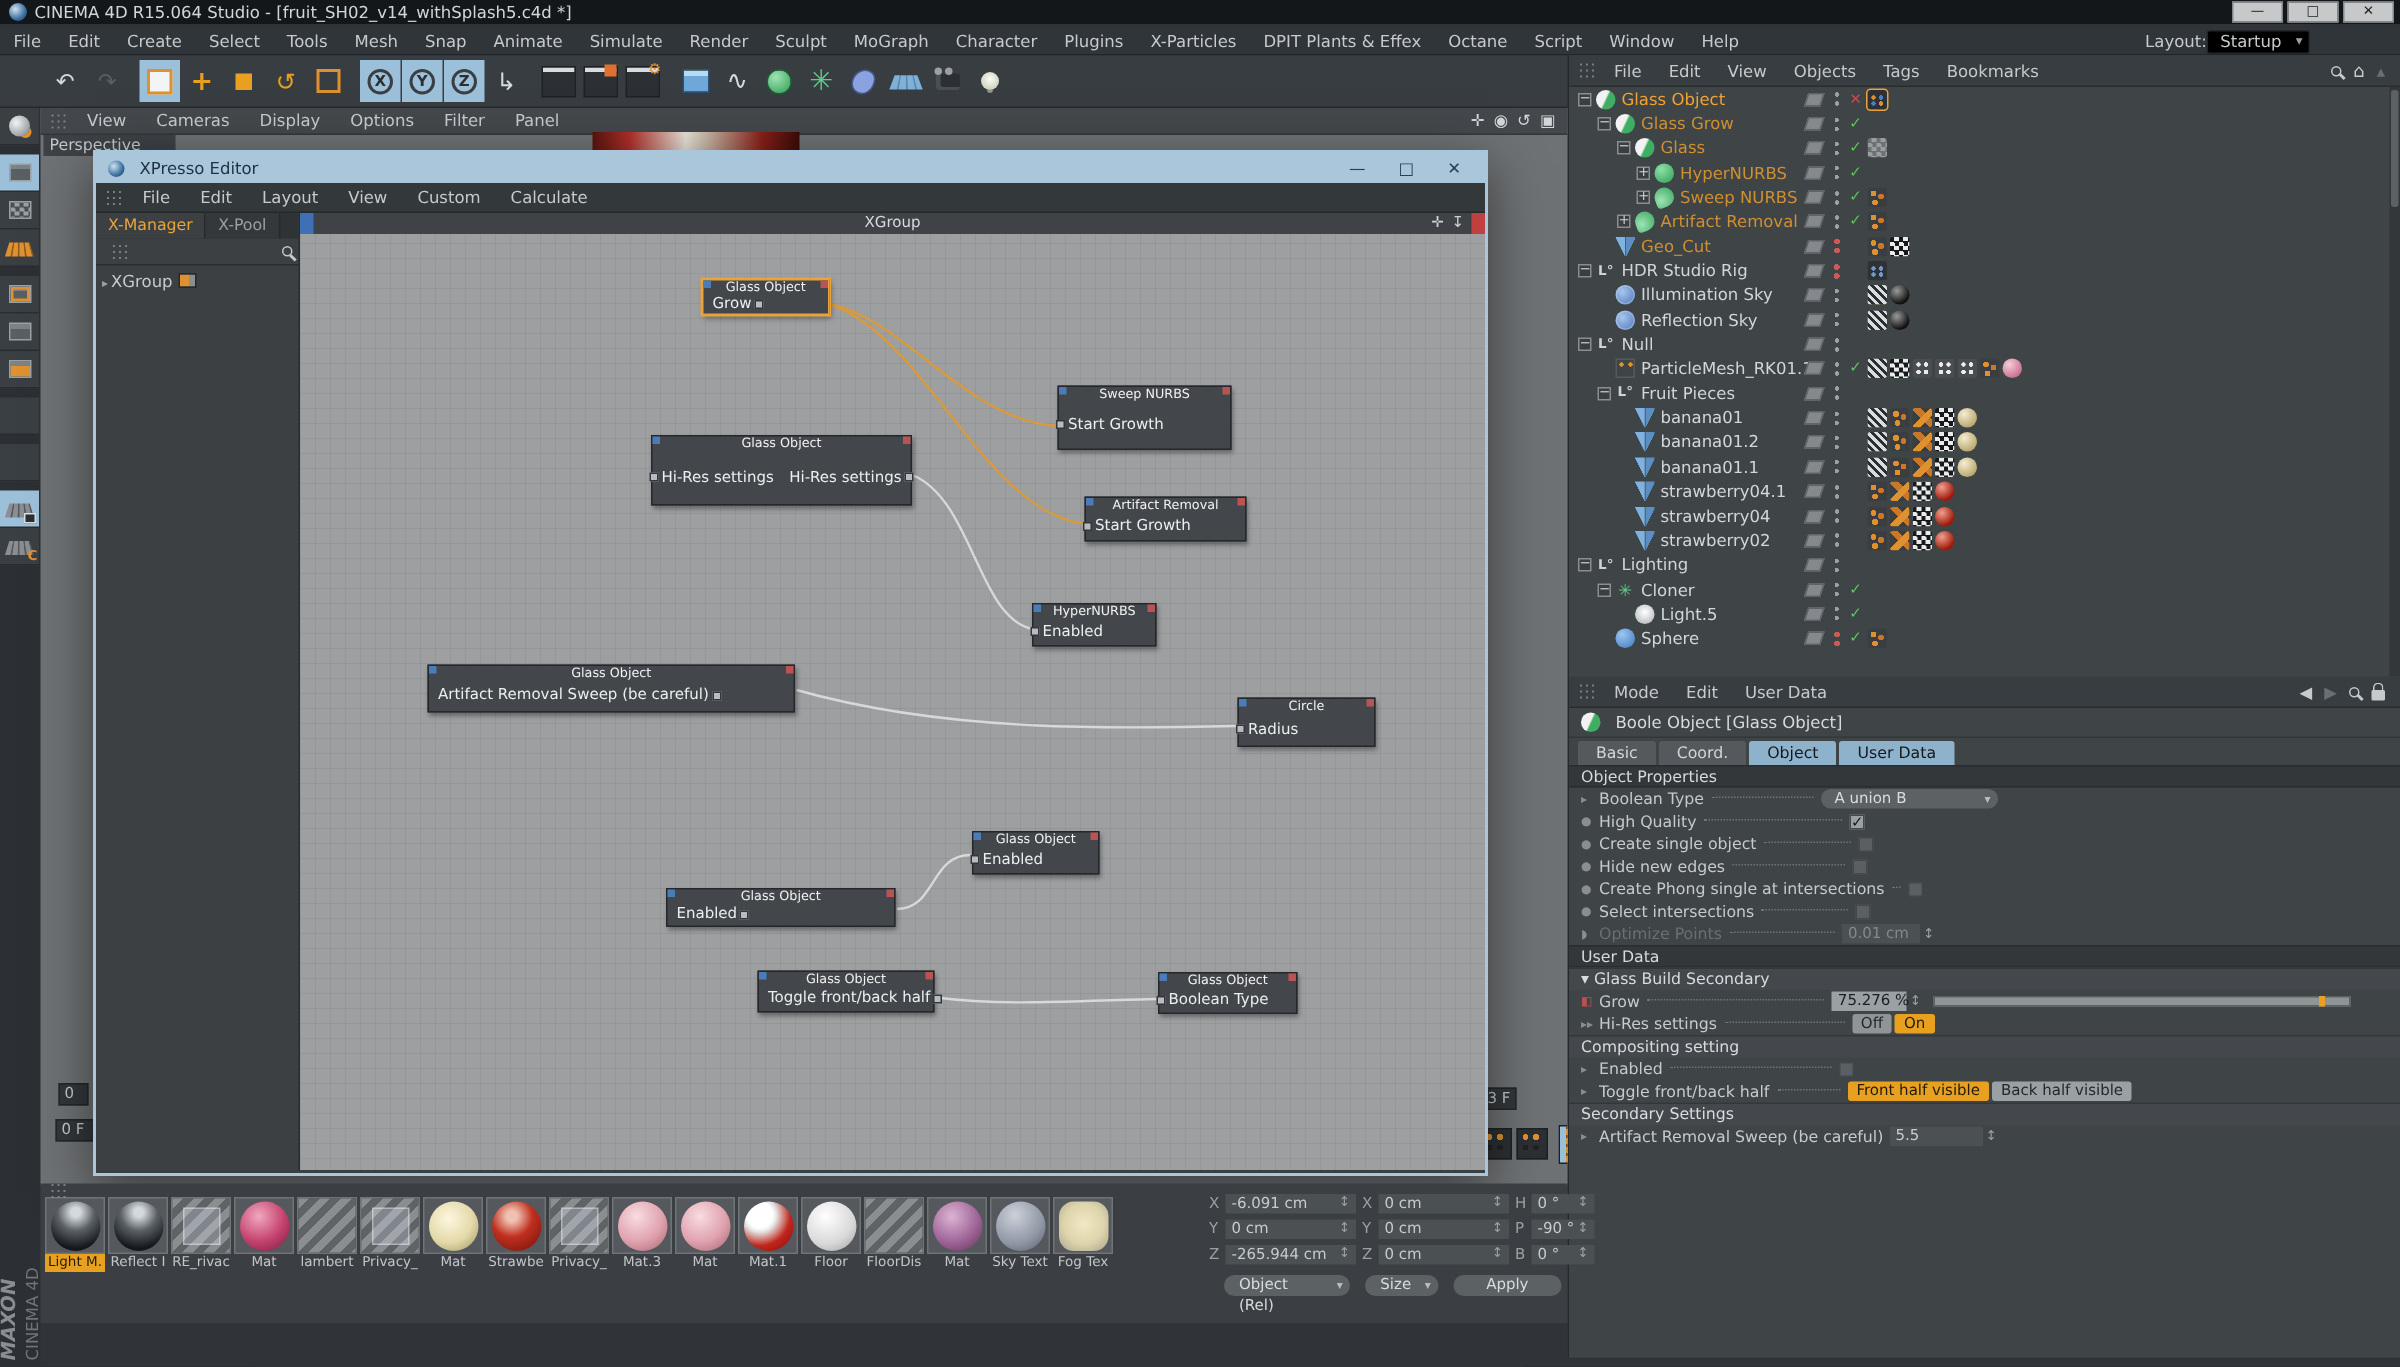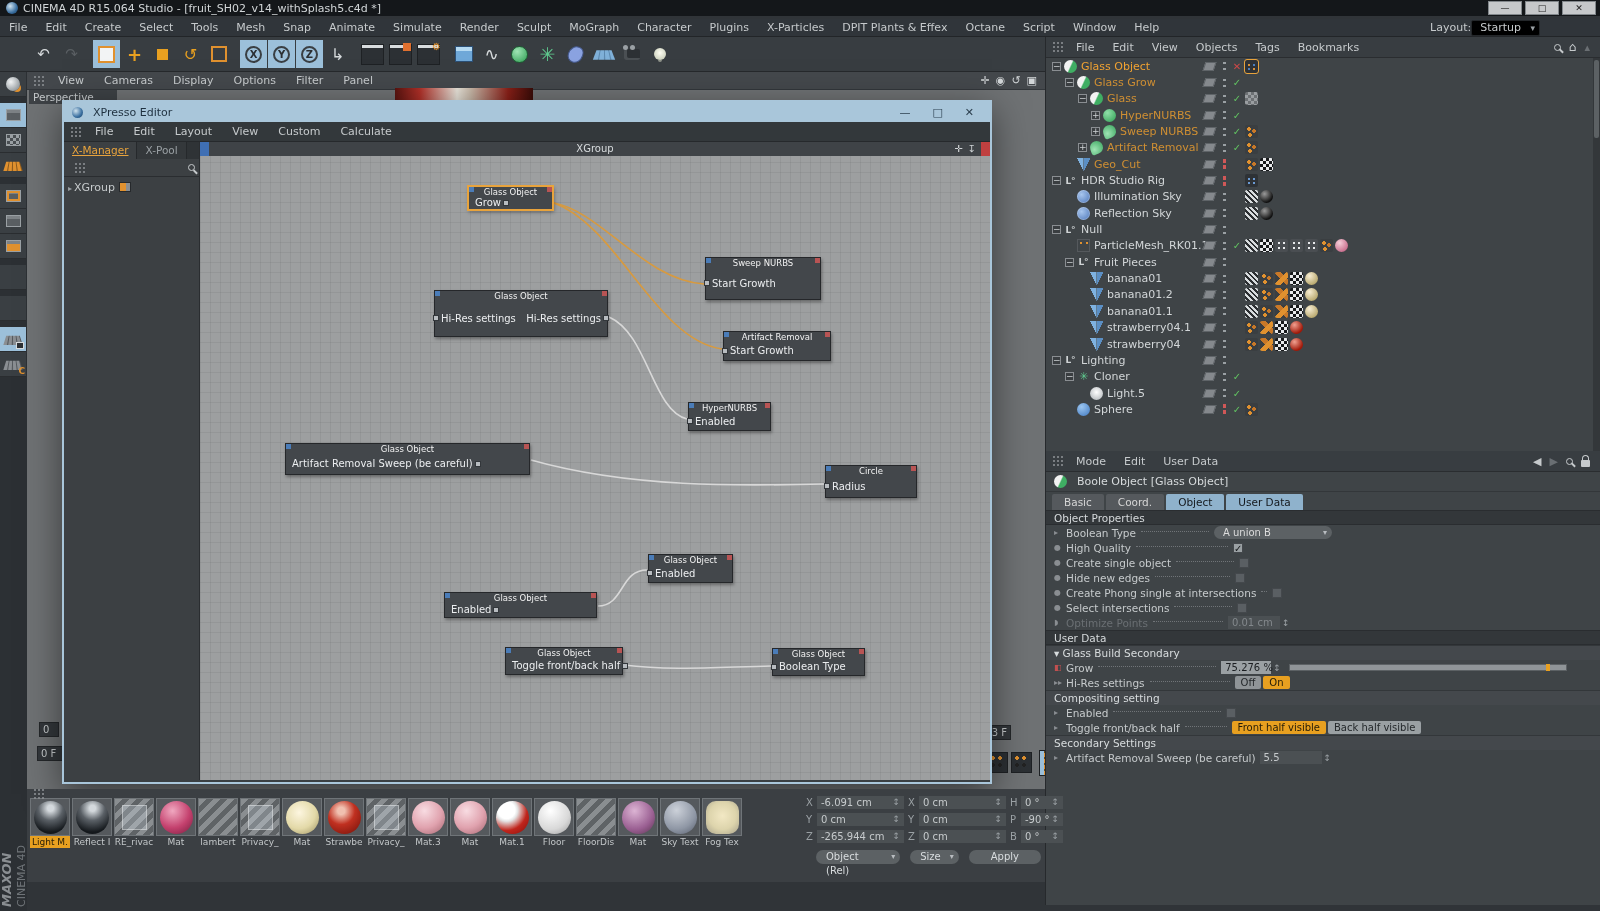--- a/index.html
+++ b/index.html
@@ -85,21 +85,21 @@
   .xwin{left:62px;top:100px;width:930px;height:684px;background:#3a3f42;border:2px solid #a9c6da;box-shadow:0 10px 34px rgba(0,0,0,.5);}
   .xw-title{height:20px;background:#a9c6da;display:flex;align-items:center;color:#1f3140;padding:0 6px;}
   .xw-title .c4dlogo{width:11px;height:11px;}
   .xw-btns{margin-left:auto;display:flex;gap:22px;padding-right:10px;color:#2b3e4d;font-size:11px;}
   .xw-menu{height:20px;background:#33383b;display:flex;align-items:center;border-bottom:1px solid #26292c;}
   .xw-menu .mi{padding:0 10px;line-height:20px;}
   .xw-body{display:flex;height:638px;}
   .xw-side{width:136px;background:#3c4043;border-right:1px solid #2a2d30;display:flex;flex-direction:column;}
   .xtabs{height:17px;background:#2f3336;display:flex;}
   .xtab{padding:0 8px;line-height:17px;font-size:10.5px;background:#34383b;color:#9aa0a4;border-right:1px solid #26292c;}
-  .xtab.active{background:#3c4043;color:#e8a33c;text-decoration:underline;}
+  .xtab.active{background:#3c4043;color:#e8a33c;}
   .xsearch{height:18px;border-bottom:1px solid #2a2d30;display:flex;align-items:center;padding:0 4px;}
   .xtree{flex:1;padding:4px 2px;display:flex;align-items:flex-start;}
   .xtree .twisty{color:#9aa0a4;font-size:8px;margin:3px 2px 0 2px;}
   .xgicon{width:12px;height:10px;background:linear-gradient(90deg,#e0912f 0 6px,#8a8e92 6px);border:1px solid #26292c;margin-left:4px;margin-top:1px;}
   .xw-canvas{flex:1;position:relative;background:#9d9fa0;background-image:linear-gradient(rgba(0,0,0,.055) 1px,transparent 1px),linear-gradient(90deg,rgba(0,0,0,.055) 1px,transparent 1px);background-size:10px 10px;overflow:hidden;}
   .xc-head{position:absolute;left:0;top:0;right:0;height:14px;background:#3f4347;color:#d8dcde;font-size:10px;text-align:center;line-height:14px;z-index:5;}
   .xc-blue{position:absolute;left:0;top:0;width:9px;height:14px;background:#3f6fb4;}
   .xc-red{position:absolute;right:0;top:0;width:9px;height:14px;background:#c04040;}
   .xc-tools{position:absolute;right:14px;top:0;display:flex;gap:5px;color:#cfd3d5;font-size:10px;line-height:14px;}
   svg.wires{position:absolute;left:0;top:0;z-index:1;}
@@ -774,20 +774,35 @@
             <span class="layer"></span>
             <span class="dots grey"></span>
             <span class="ost none"></span>
             <span class="tags">
                 <span class="tag tag-phong"></span>
                 <span class="tag tag-display"></span>
                 <span class="tag tag-compo"></span>
                 <span class="tag tag-ball-red"></span>
               </span>
           </span>
+        </div><div class="orow ind-2">
+          <span class="exp e-none"></span>
+          <span class="oicon ic-cone"></span>
+          <span class="oname c-white">strawberry02</span>
+          <span class="ocols">
+            <span class="layer"></span>
+            <span class="dots grey"></span>
+            <span class="ost none"></span>
+            <span class="tags">
+                <span class="tag tag-phong"></span>
+                <span class="tag tag-display"></span>
+                <span class="tag tag-compo"></span>
+                <span class="tag tag-ball-red"></span>
+              </span>
+          </span>
         </div><div class="orow ind-0">
           <span class="exp e-minus"></span>
           <span class="oicon ic-null"></span>
           <span class="oname c-white">Lighting</span>
           <span class="ocols">
             <span class="layer"></span>
             <span class="dots grey"></span>
             <span class="ost none"></span>
             <span class="tags"></span>
           </span>

